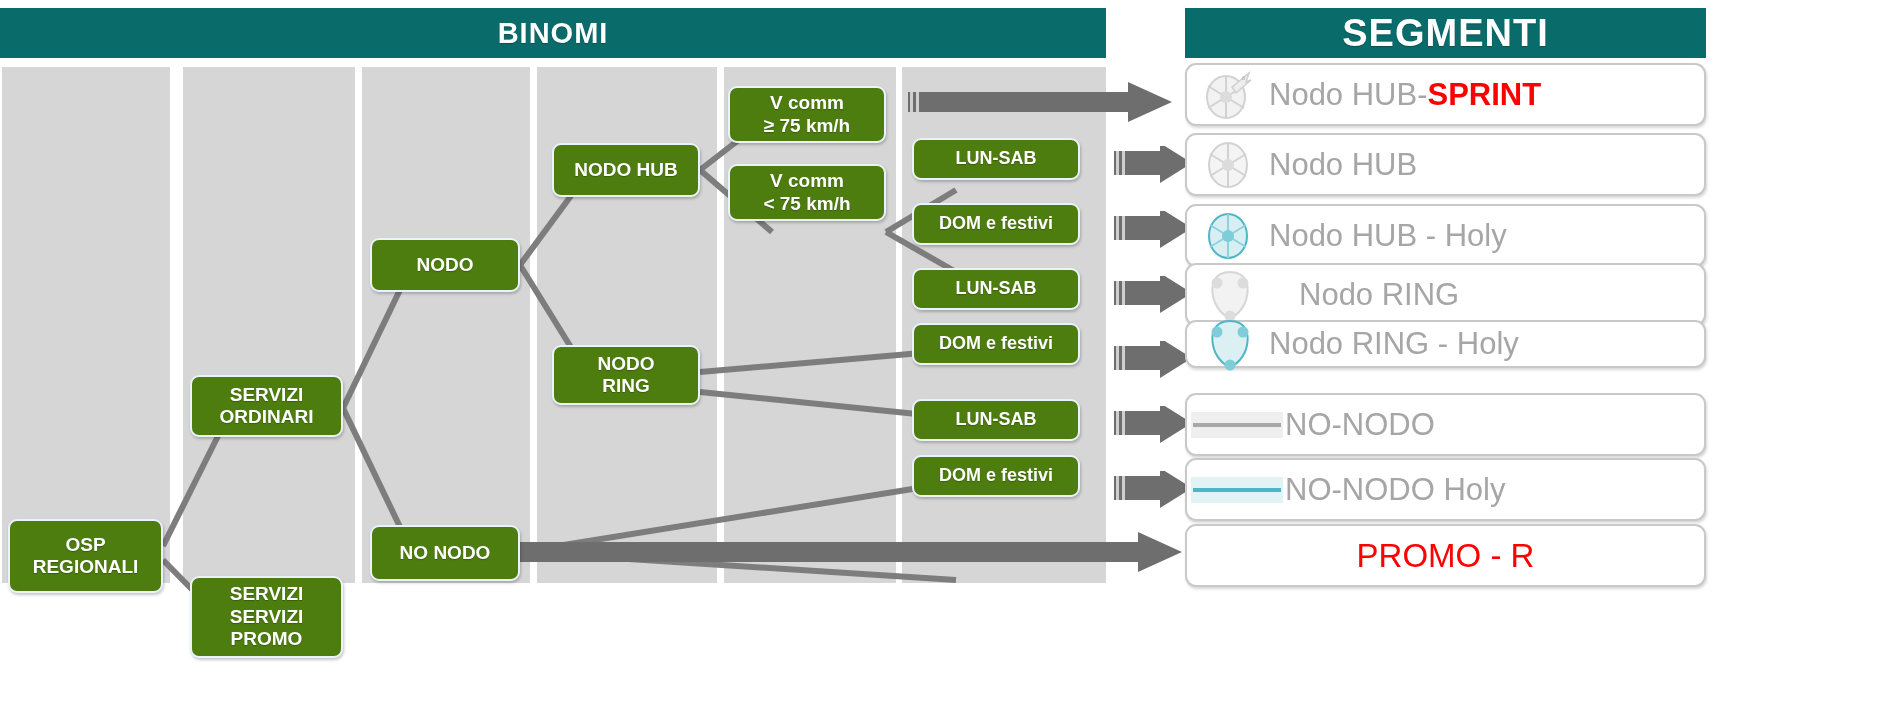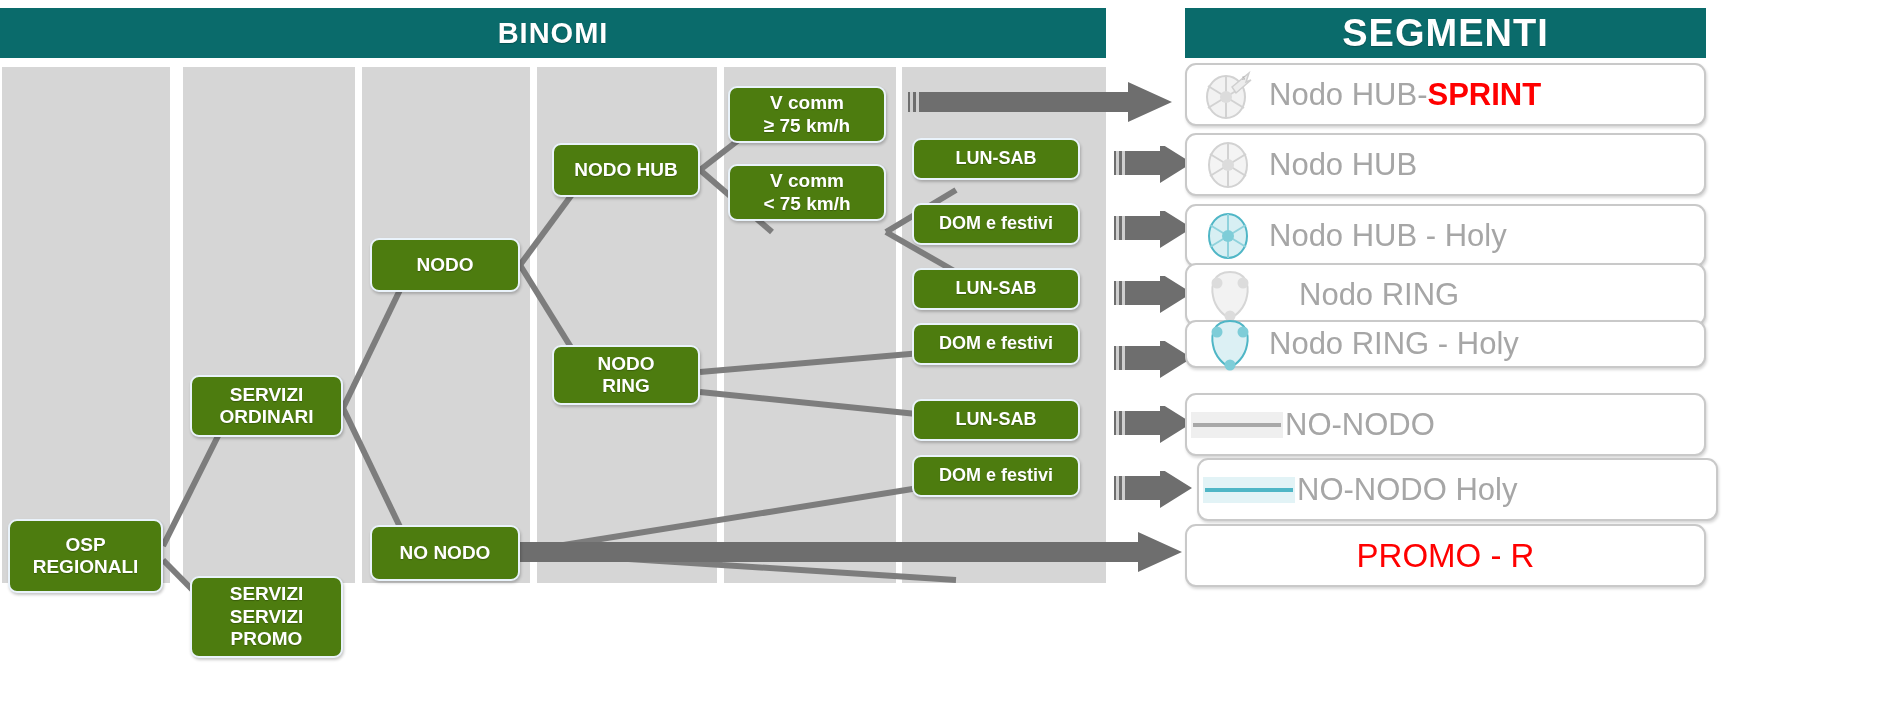--- a/index.html
+++ b/index.html
@@ -348,21 +348,21 @@
       <svg width="96" height="38" viewBox="0 0 96 38">
         <rect x="2" y="6" width="92" height="26" fill="#efefef"></rect>
         <line x1="4" y1="19" x2="92" y2="19" stroke="#a8a8a8" stroke-width="4"></line>
       </svg>
     </span>
     <span class="lbl" style="padding-left:0;">
       <span>NO-NODO</span>
     </span>
   </div>
 
-  <div class="segcard" style="top:458px;height:63px;margin-left:12px;">
+  <div class="segcard" style="top:458px;height:63px;">
     <span class="ico" style="flex:0 0 96px;width:96px;margin-left:2px;">
       <svg width="96" height="38" viewBox="0 0 96 38">
         <rect x="2" y="6" width="92" height="26" fill="#e2f3f6"></rect>
         <line x1="4" y1="19" x2="92" y2="19" stroke="#4fb6c6" stroke-width="4"></line>
       </svg>
     </span>
     <span class="lbl" style="padding-left:0;">
       <span>NO-NODO Holy</span>
     </span>
   </div>

